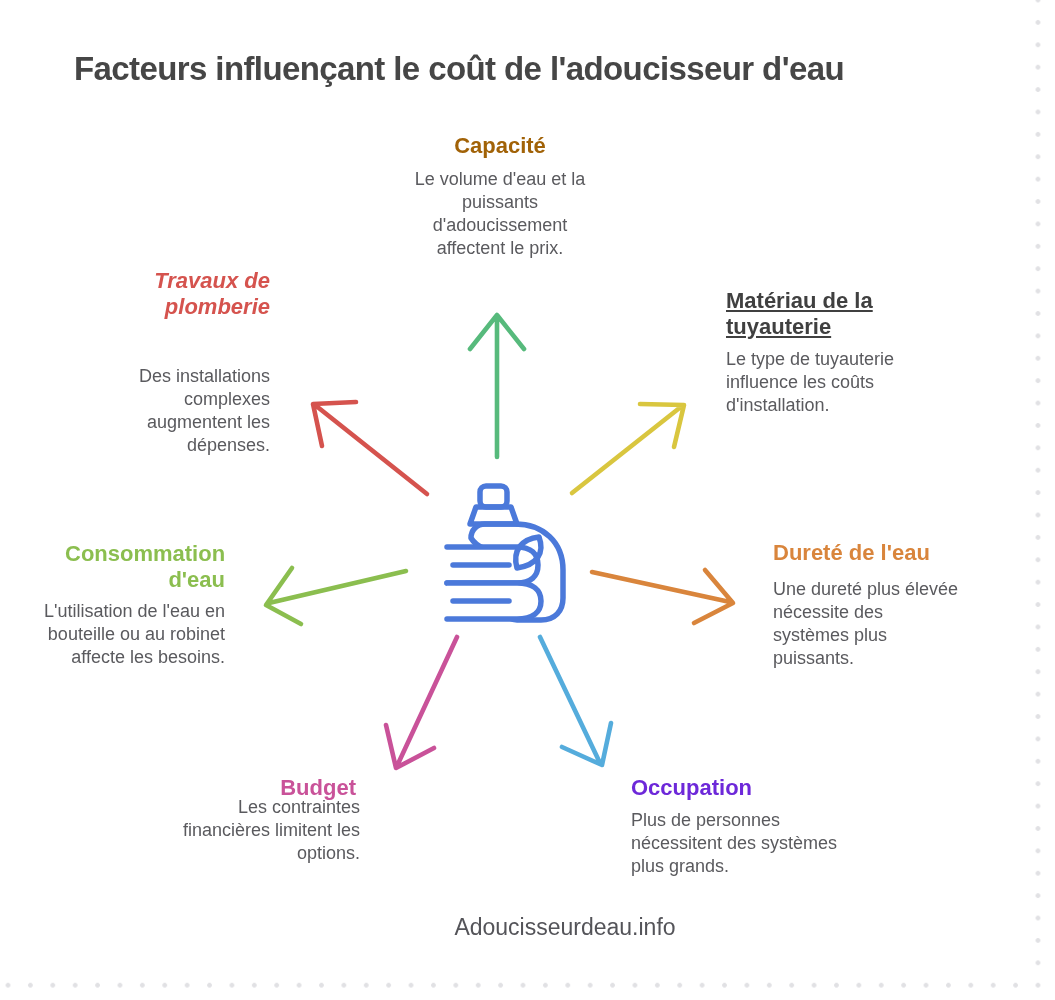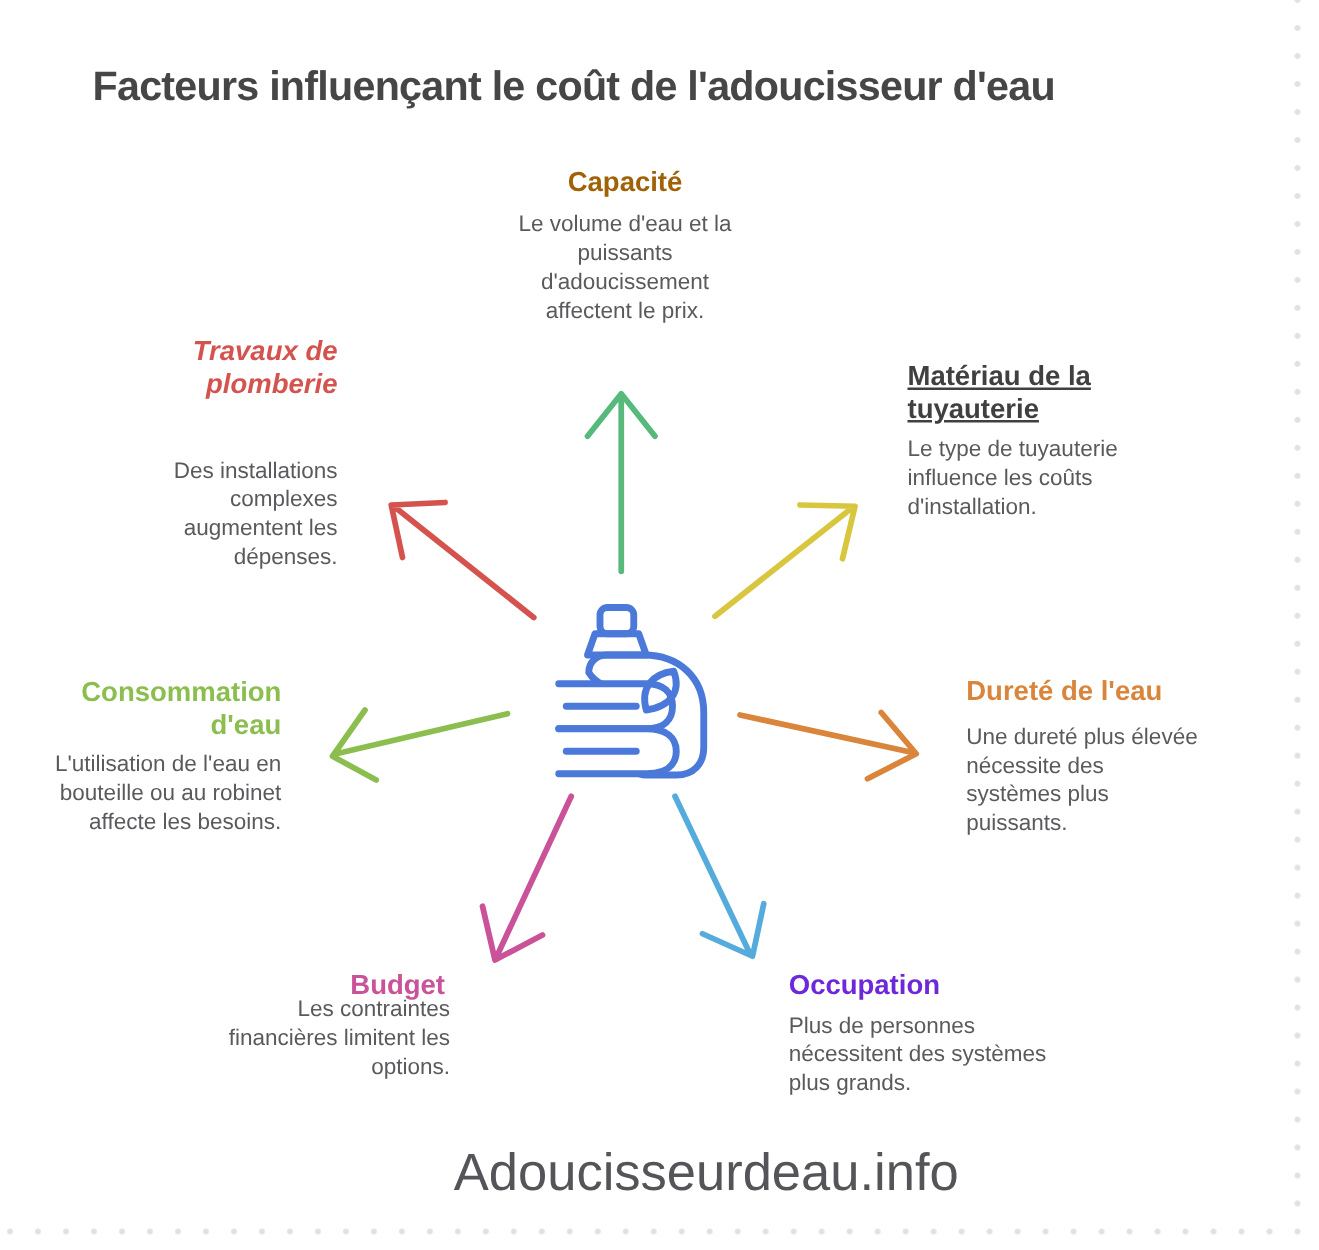--- a/index.html
+++ b/index.html
@@ -36,21 +36,21 @@
   .con-h{left:65px;top:541px;width:160px;text-align:right;}
   .con-d{left:28px;top:600px;width:197px;}
   .dur-h{left:773px;top:540px;width:220px;}
   .dur-d{left:773px;top:578px;width:190px;}
   .bud-h{left:156px;top:775px;width:200px;}
   .bud-d{left:158px;top:796px;width:202px;}
   .occ-h{left:631px;top:775px;width:220px;}
   .occ-d{left:631px;top:809px;width:212px;}
   .footer{
     position:absolute;left:330px;top:914px;width:470px;text-align:center;
-    font-size:42px;color:#545459;
+    font-size:23px;color:#545459;
   }
   .center-icon{position:absolute;left:425px;top:480px;width:150px;height:150px;}
 </style>
 </head>
 <body>
 
 <div class="card"></div>
 
 <h1 class="title" style="color: rgb(70, 70, 70);">Facteurs influençant le coût de l'adoucisseur d'eau</h1>
 

